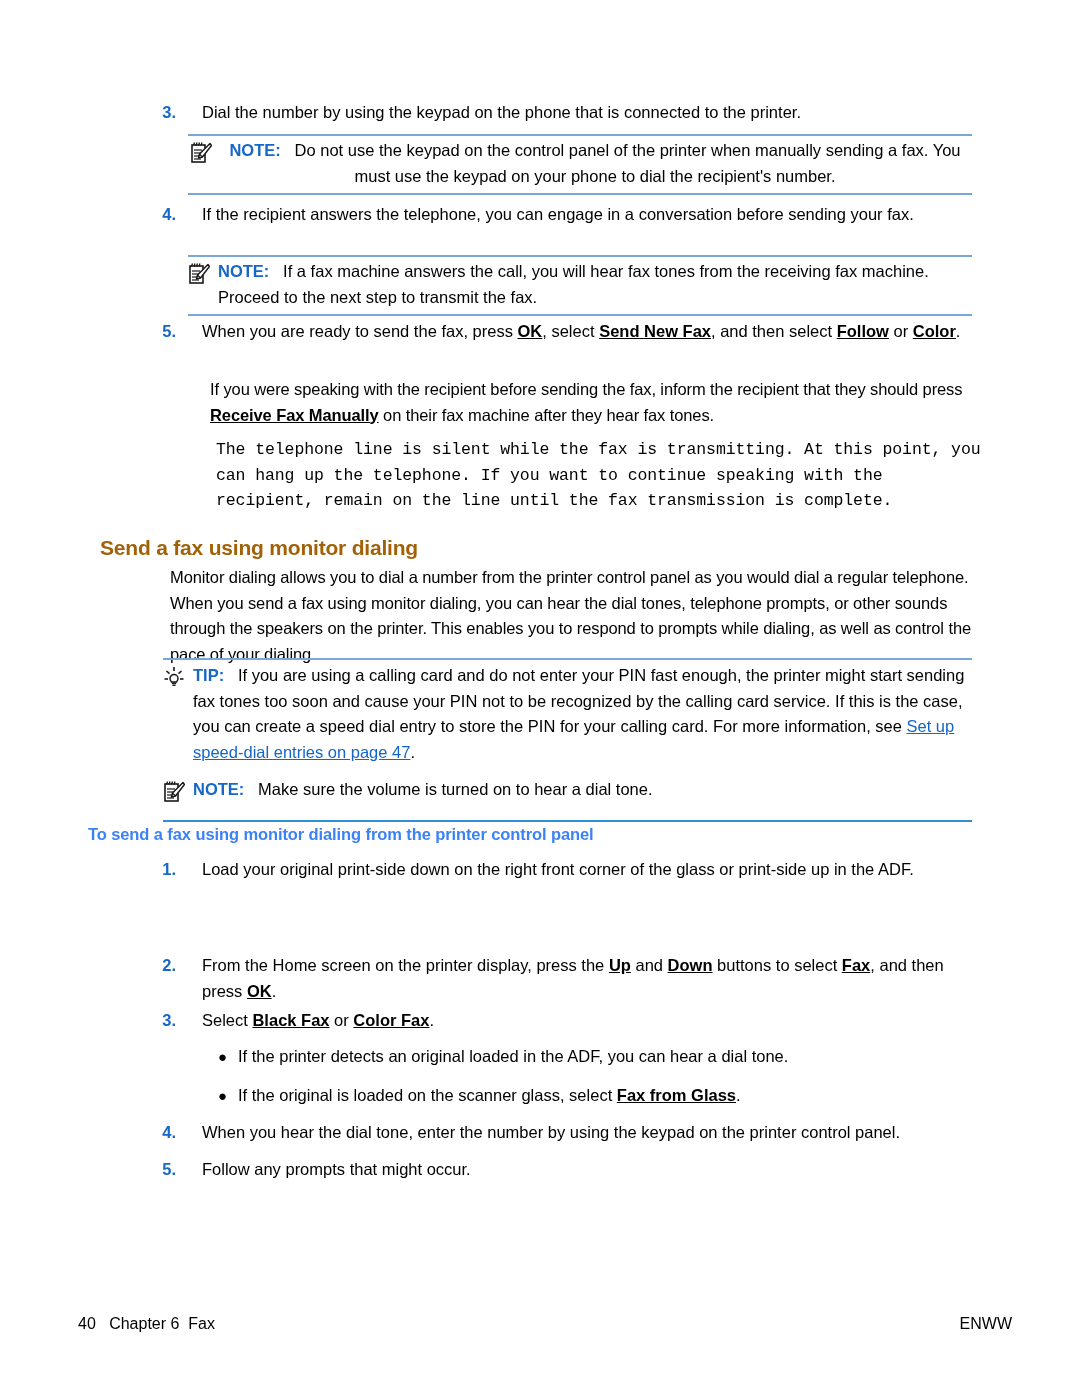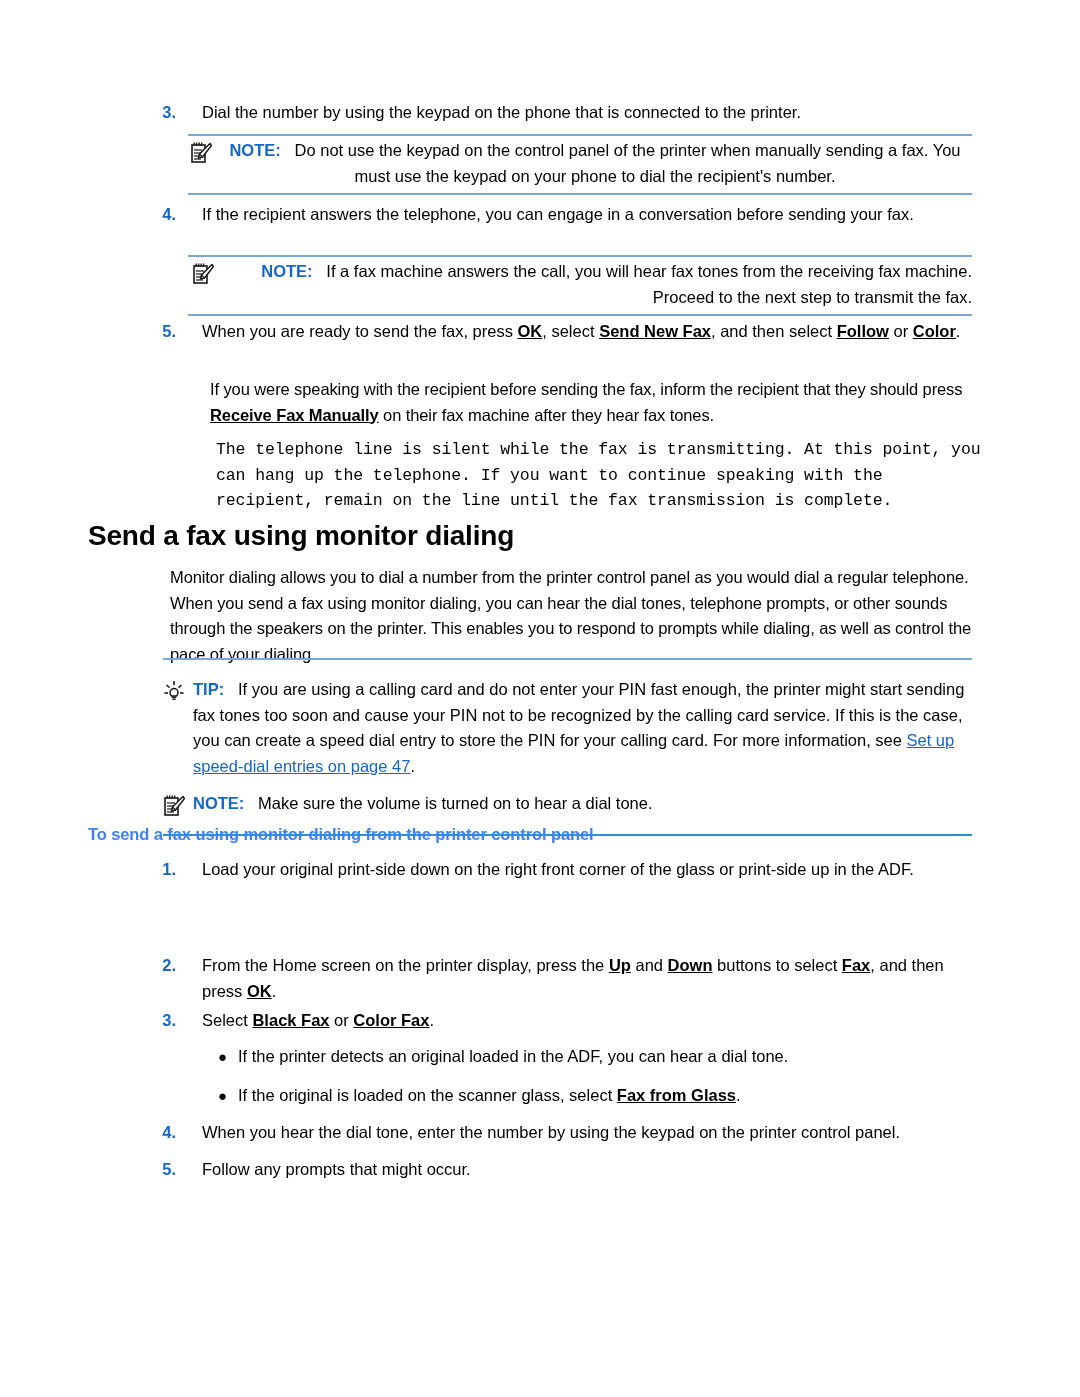--- a/index.html
+++ b/index.html
@@ -96,25 +96,25 @@
     font-size: 16.5px;
     line-height: 25.5px;
   }
   .admon-label {
     color: #1567c8;
     font-weight: bold;
   }
 
   
   .h1 {
-    color: #000000;
-    font-size: 28px;
+    color: #a16207;
+    font-size: 21px;
     font-weight: bold;
     line-height: 30px;
-    margin: 0;
+    margin: 12px;
     letter-spacing: -0.2px;
   }
   .h2 {
     color: #3b82f6;
     font-size: 16.5px;
     font-weight: bold;
     line-height: 24px;
     margin: 0;
     letter-spacing: -0.1px;
   }
@@ -174,21 +174,21 @@
       <span class="admon-text"><span class="admon-label">NOTE:</span>&nbsp;&nbsp; <span>Do not use the keypad on the control panel of the printer when manually sending a fax. You must use the keypad on your phone to dial the recipient's number.</span></span>
     </div>
     <div class="admon-rule" style="margin-top:4px;"></div>
   </div>
 
   <div class="abs step" style="left:140px; top:202px; width:840px;">
     <span class="step-num">4.</span>
     <span class="step-body">If the recipient answers the telephone, you can engage in a conversation before sending your fax.</span>
   </div>
 
-  <div class="abs admon" style="left:188px; top:255px; width:784px;text-align:right;">
+  <div class="abs admon" style="left:188px; top:255px; width:784px;">
     <div class="admon-rule"></div>
     <div class="admon-inner">
       <span class="admon-icon">
         <svg width="22" height="24" viewBox="0 0 22 24">
           <rect x="2" y="4" width="13" height="17" fill="#ffffff" stroke="#1a1a1a" stroke-width="1.6"></rect>
           <line x1="4" y1="9" x2="12" y2="9" stroke="#1a1a1a" stroke-width="1.2"></line>
           <line x1="4" y1="12" x2="12" y2="12" stroke="#1a1a1a" stroke-width="1.2"></line>
           <line x1="4" y1="15" x2="10" y2="15" stroke="#1a1a1a" stroke-width="1.2"></line>
           <line x1="4" y1="18" x2="11" y2="18" stroke="#1a1a1a" stroke-width="1.2"></line>
           <path d="M3.5 4.5 L4.5 1.5 M6 4.5 L7 1.5 M8.5 4.5 L9.5 1.5 M11 4.5 L12 1.5" stroke="#1a1a1a" stroke-width="1.3" fill="none"></path>
@@ -210,21 +210,21 @@
 
   <div class="abs para" style="left:216px; top:437px; width:770px;font-family:Liberation Mono, monospace;">The telephone line is silent while the fax is transmitting. At this point, you can hang up the telephone. If you want to continue speaking with the recipient, remain on the line until the fax transmission is complete.</div>
 
   <h1 class="abs h1" style="left:88px; top:521px; width:880px;">Send a fax using monitor dialing</h1>
 
   <div class="abs para" style="left:170px; top:565px; width:810px;">Monitor dialing allows you to dial a number from the printer control panel as you would dial a regular telephone. When you send a fax using monitor dialing, you can hear the dial tones, telephone prompts, or other sounds through the speakers on the printer. This enables you to respond to prompts while dialing, as well as control the pace of your dialing.</div>
 
   <div class="abs" style="left:163px; top:658px; width:809px;">
     <div class="admon-rule"></div>
 
-    <div class="admon-inner" style="padding-top:17px;">
+    <div class="admon-inner" style="padding-top:3px;">
       <span class="admon-icon">
         <svg width="22" height="24" viewBox="0 0 22 24">
           <path d="M11 8.5 a4 4 0 0 1 4 4 c0 1.7 -1 2.6 -1.5 3.5 l-5 0 c-0.5 -0.9 -1.5 -1.8 -1.5 -3.5 a4 4 0 0 1 4 -4 z" fill="#ffffff" stroke="#1a1a1a" stroke-width="1.5"></path>
           <line x1="8.8" y1="17.2" x2="13.2" y2="17.2" stroke="#1a1a1a" stroke-width="1.5"></line>
           <line x1="9.4" y1="19.2" x2="12.6" y2="19.2" stroke="#1a1a1a" stroke-width="1.5"></line>
           <line x1="11" y1="1" x2="11" y2="5" stroke="#1a1a1a" stroke-width="1.6"></line>
           <line x1="3.5" y1="5" x2="6.5" y2="7.6" stroke="#1a1a1a" stroke-width="1.6"></line>
           <line x1="18.5" y1="5" x2="15.5" y2="7.6" stroke="#1a1a1a" stroke-width="1.6"></line>
           <line x1="1.5" y1="13" x2="5" y2="13" stroke="#1a1a1a" stroke-width="1.6"></line>
           <line x1="17" y1="13" x2="20.5" y2="13" stroke="#1a1a1a" stroke-width="1.6"></line>
@@ -284,14 +284,18 @@
     <span class="step-num">4.</span>
     <span class="step-body">When you hear the dial tone, enter the number by using the keypad on the printer control panel.</span>
   </div>
 
   <div class="abs step" style="left:140px; top:1157px; width:840px;">
     <span class="step-num">5.</span>
     <span class="step-body">Follow any prompts that might occur.</span>
   </div>
 
 
+  <div class="footer">
+    <div class="footer-left"><span>40</span>&nbsp;&nbsp; <span>Chapter 6</span>&nbsp; <span>Fax</span></div>
+    <div class="footer-right">ENWW</div>
+  </div>
 
 </div>
 
 </body></html>

